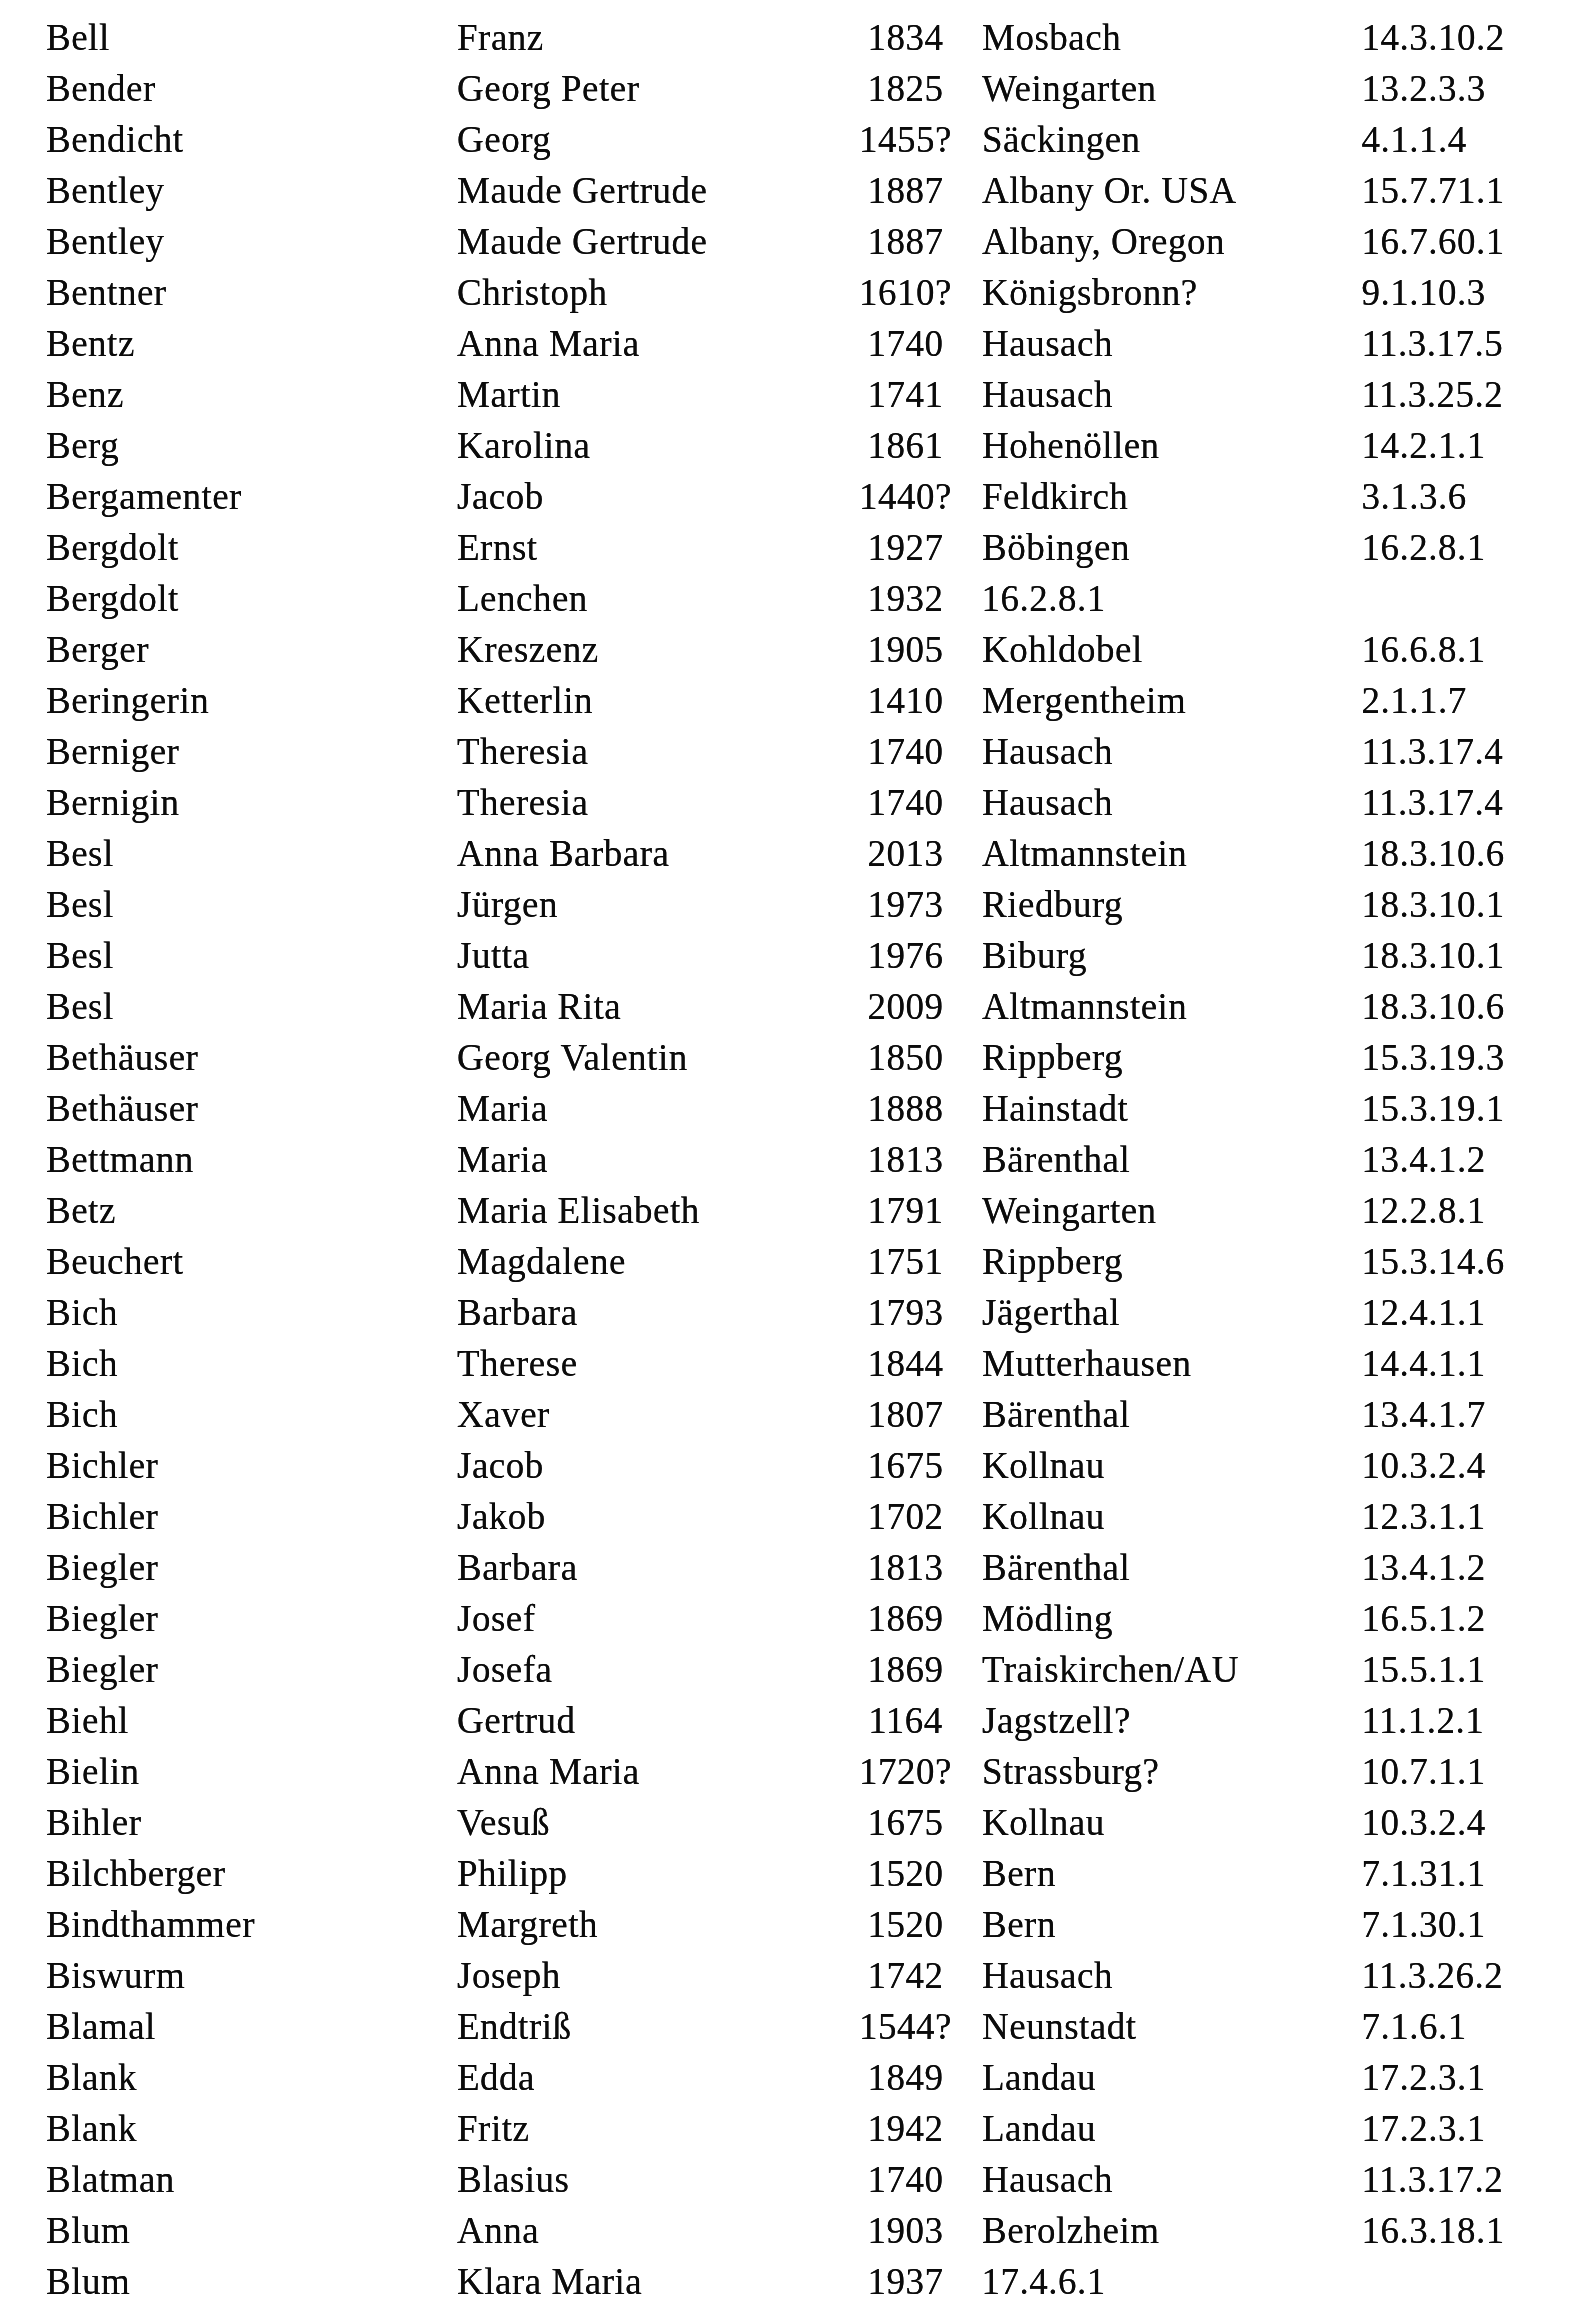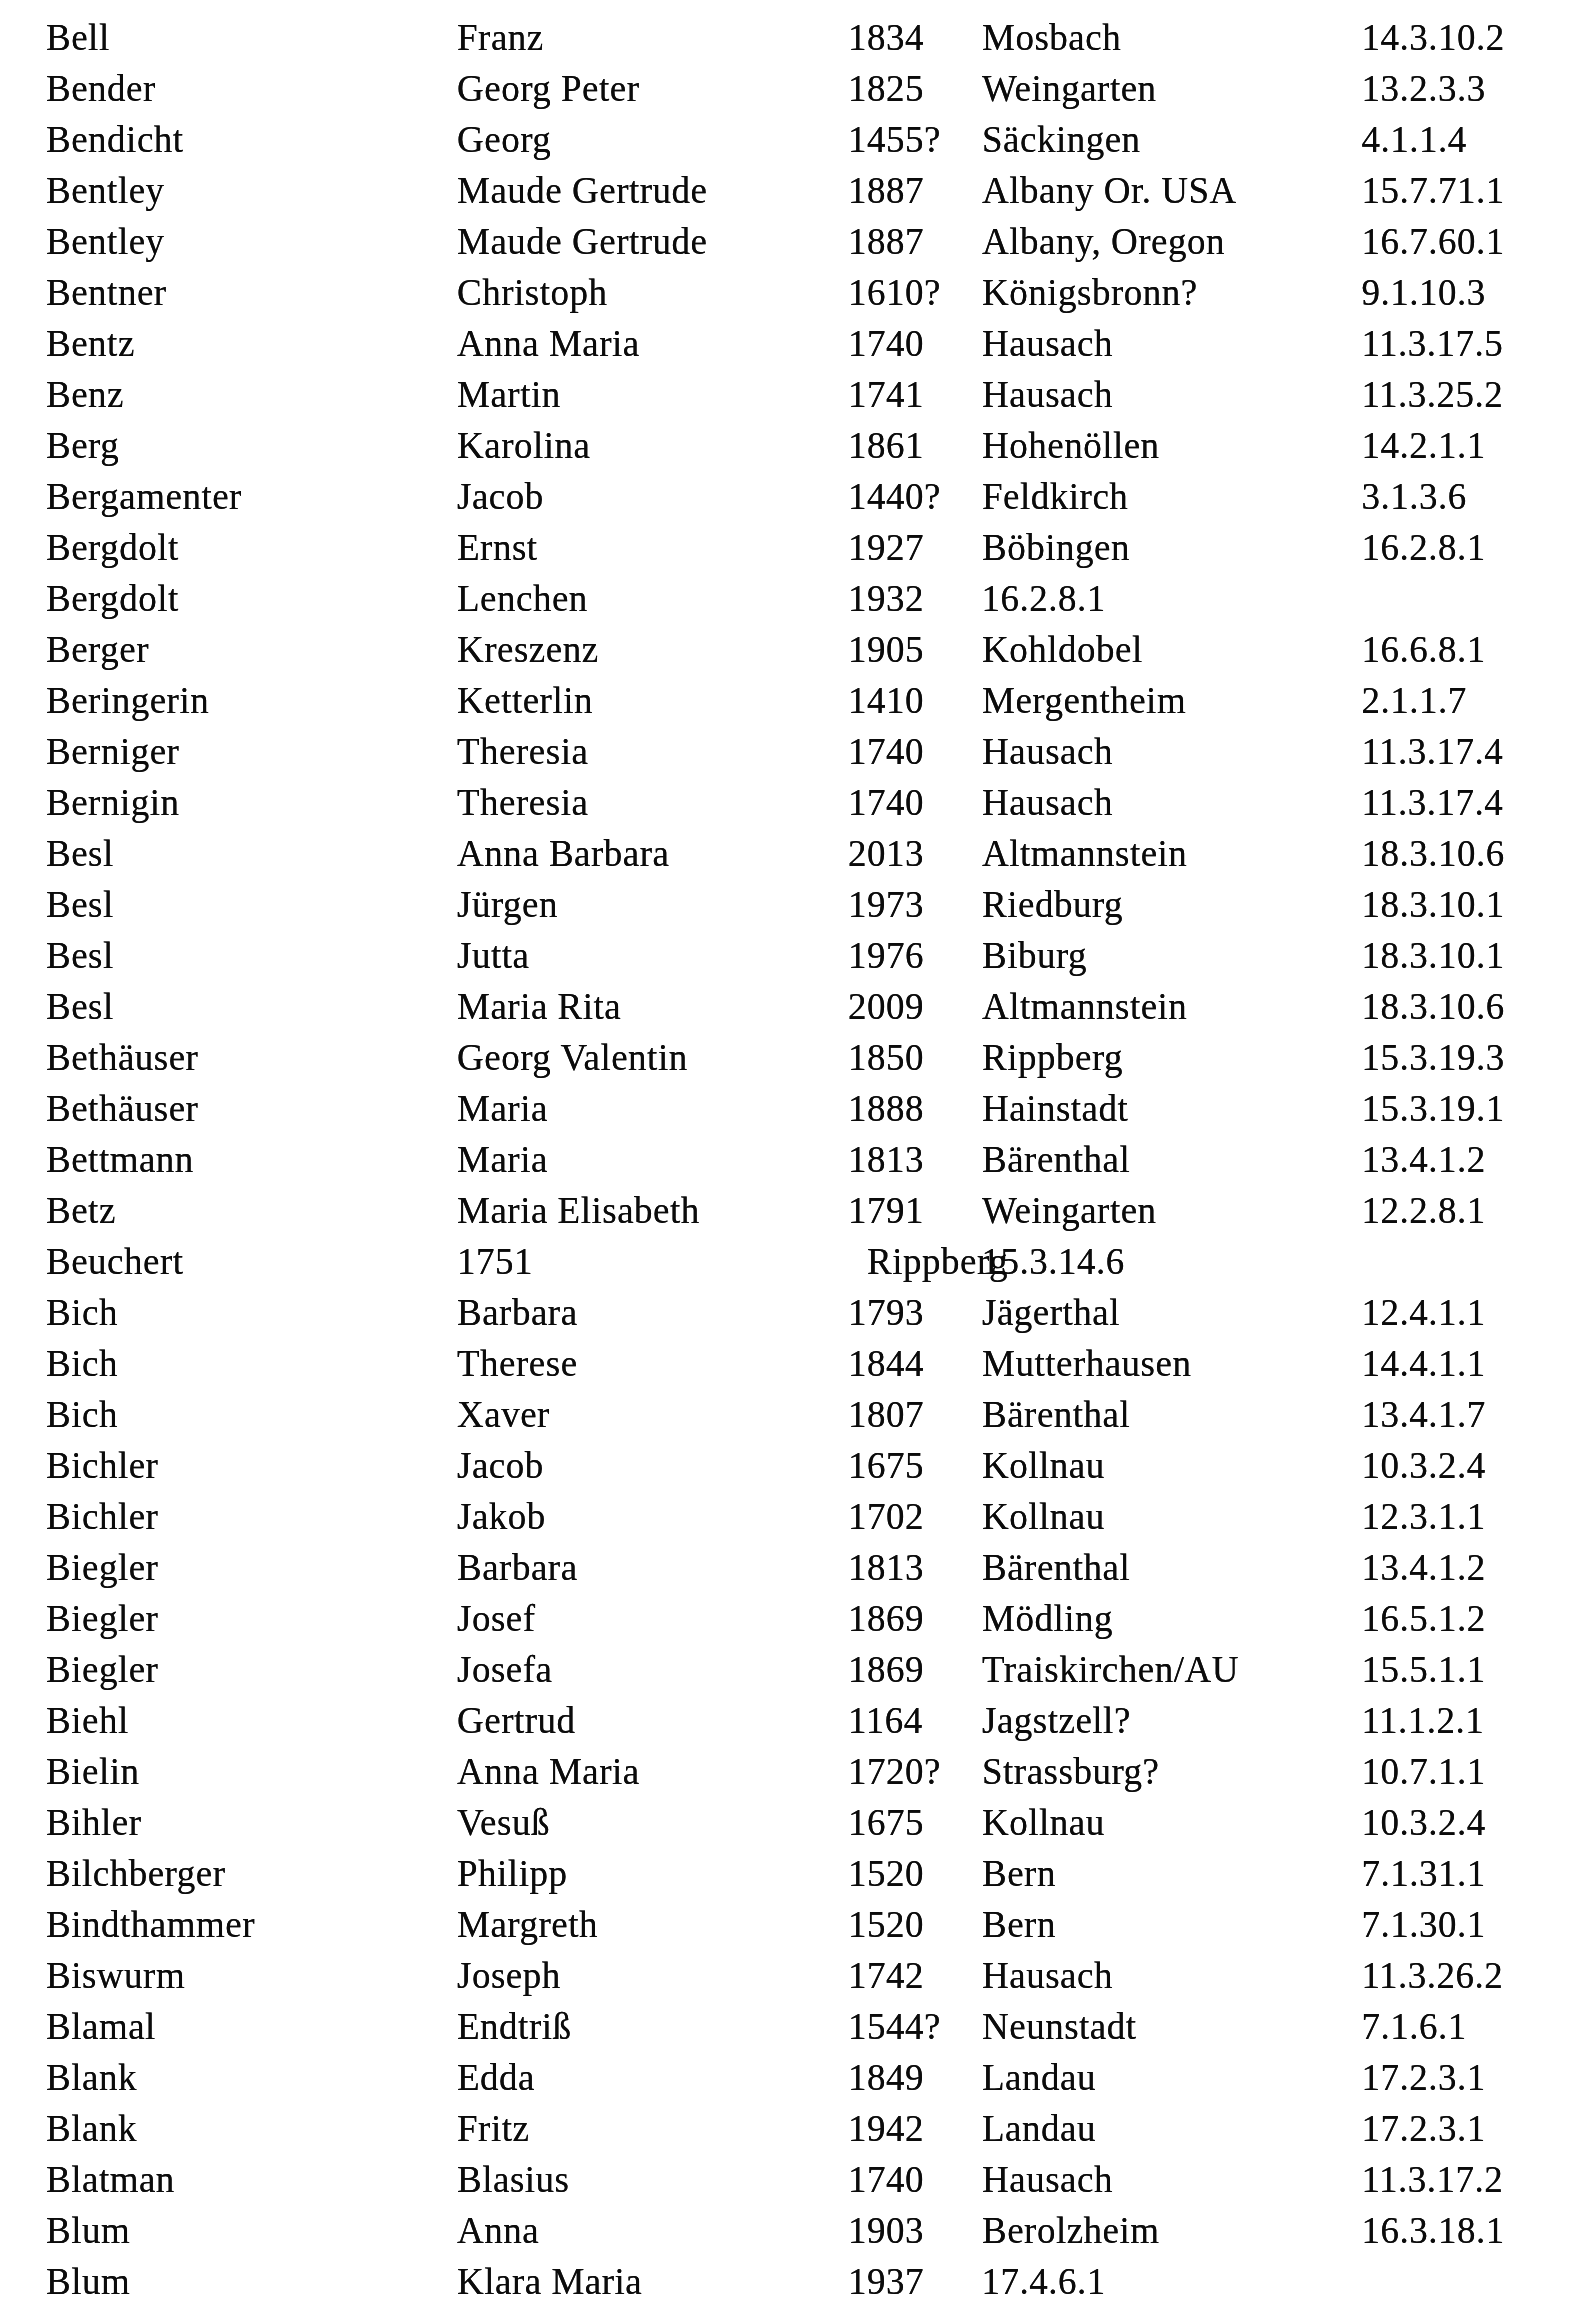--- a/index.html
+++ b/index.html
@@ -28,21 +28,21 @@
     padding-left: 46px;
     height: 51px;
     align-items: center;
     color: #0b0b0b;
     font-size: 37px;
     letter-spacing: 0.5px;
     white-space: nowrap;
   }
   .cell { display: block; }
   .c-year {
-    text-align: left;
+    text-align: center;
   }
   .c-place {
     padding-left: 19px;
   }
   .c-ref {
     padding-left: 18.4px;
   }
   
   .row .cell {
     text-shadow: 0 0 0.5px rgba(0,0,0,0.85);
@@ -215,20 +215,21 @@
       </div>
       <div class="row">
         <span class="cell c-surname">Betz</span>
         <span class="cell c-firstname">Maria Elisabeth</span>
         <span class="cell c-year">1791</span>
         <span class="cell c-place">Weingarten</span>
         <span class="cell c-ref">12.2.8.1</span>
       </div>
       <div class="row">
         <span class="cell c-surname">Beuchert</span>
+        <span class="cell c-firstname">Magdalene</span>
         <span class="cell c-year">1751</span>
         <span class="cell c-place">Rippberg</span>
         <span class="cell c-ref">15.3.14.6</span>
       </div>
       <div class="row">
         <span class="cell c-surname">Bich</span>
         <span class="cell c-firstname">Barbara</span>
         <span class="cell c-year">1793</span>
         <span class="cell c-place">Jägerthal</span>
         <span class="cell c-ref">12.4.1.1</span>

